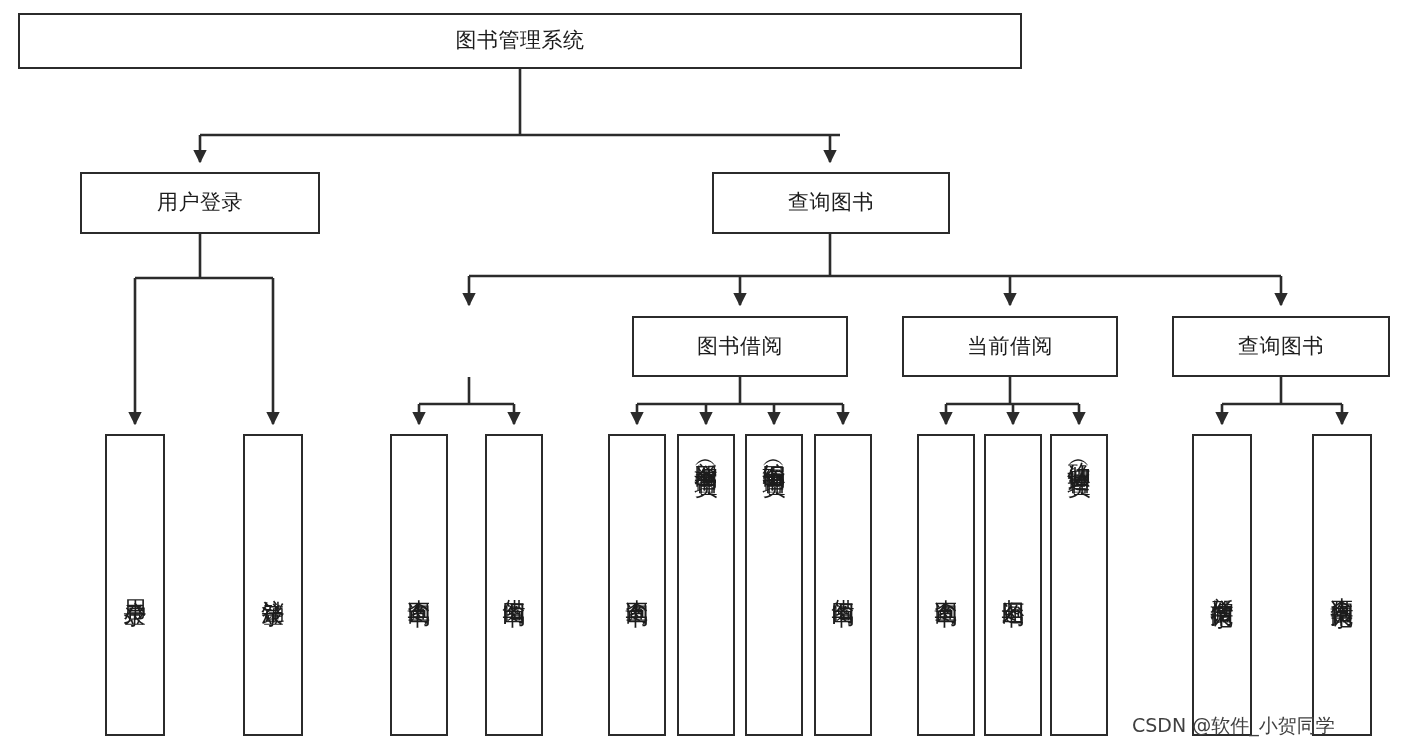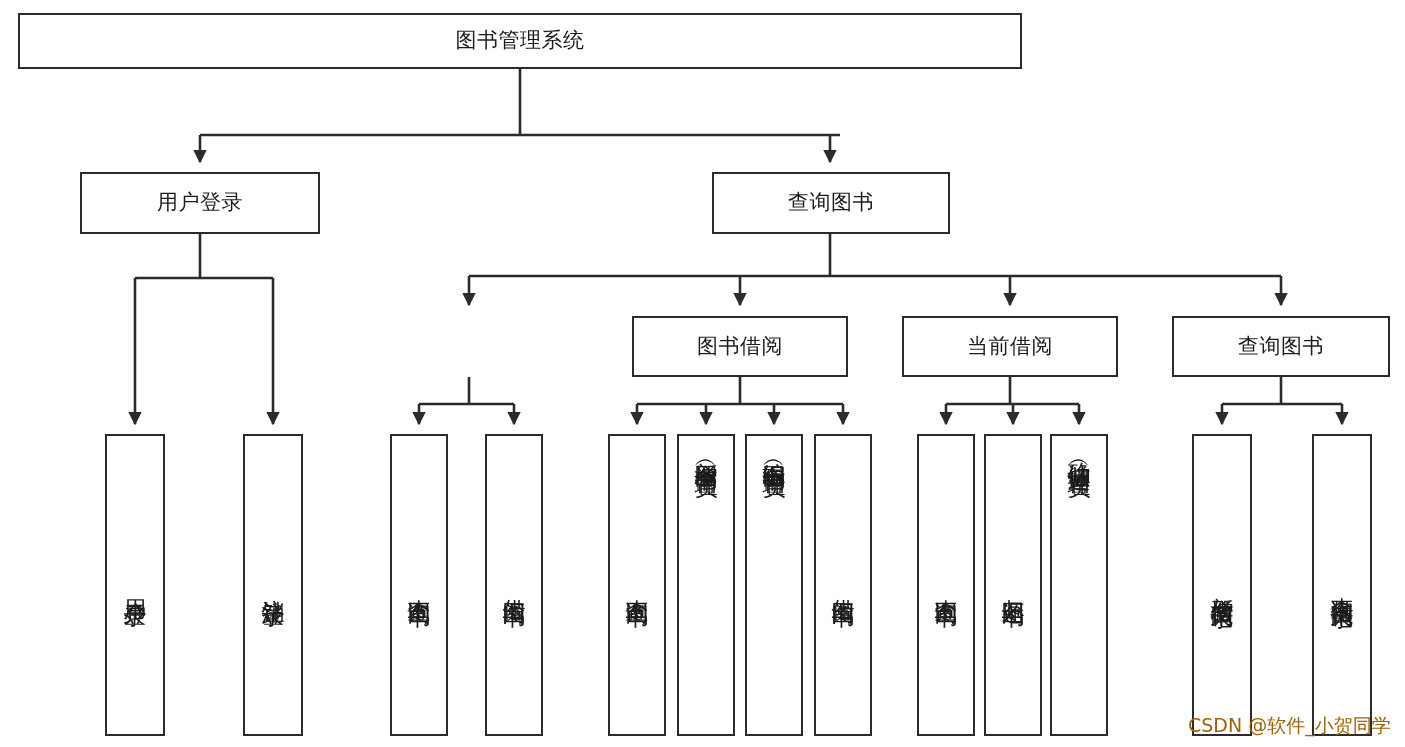--- a/index.html
+++ b/index.html
@@ -71,24 +71,24 @@
 
   
   .node.vert.centered {
     align-items: center;
     padding-top: 0;
   }
 
   #watermark {
     position: absolute;
     z-index: 3;
-    left: 1188px;
+    left: 1132px;
     top: 713px;
     font-size: 19px;
-    color: #a16207;
+    color: #404040;
     white-space: nowrap;
     font-family: "DejaVu Sans", "Liberation Sans", sans-serif;
     pointer-events: none;
   }
 </style>
 </head>
 <body>
 
 <div id="diagram-root">
 

